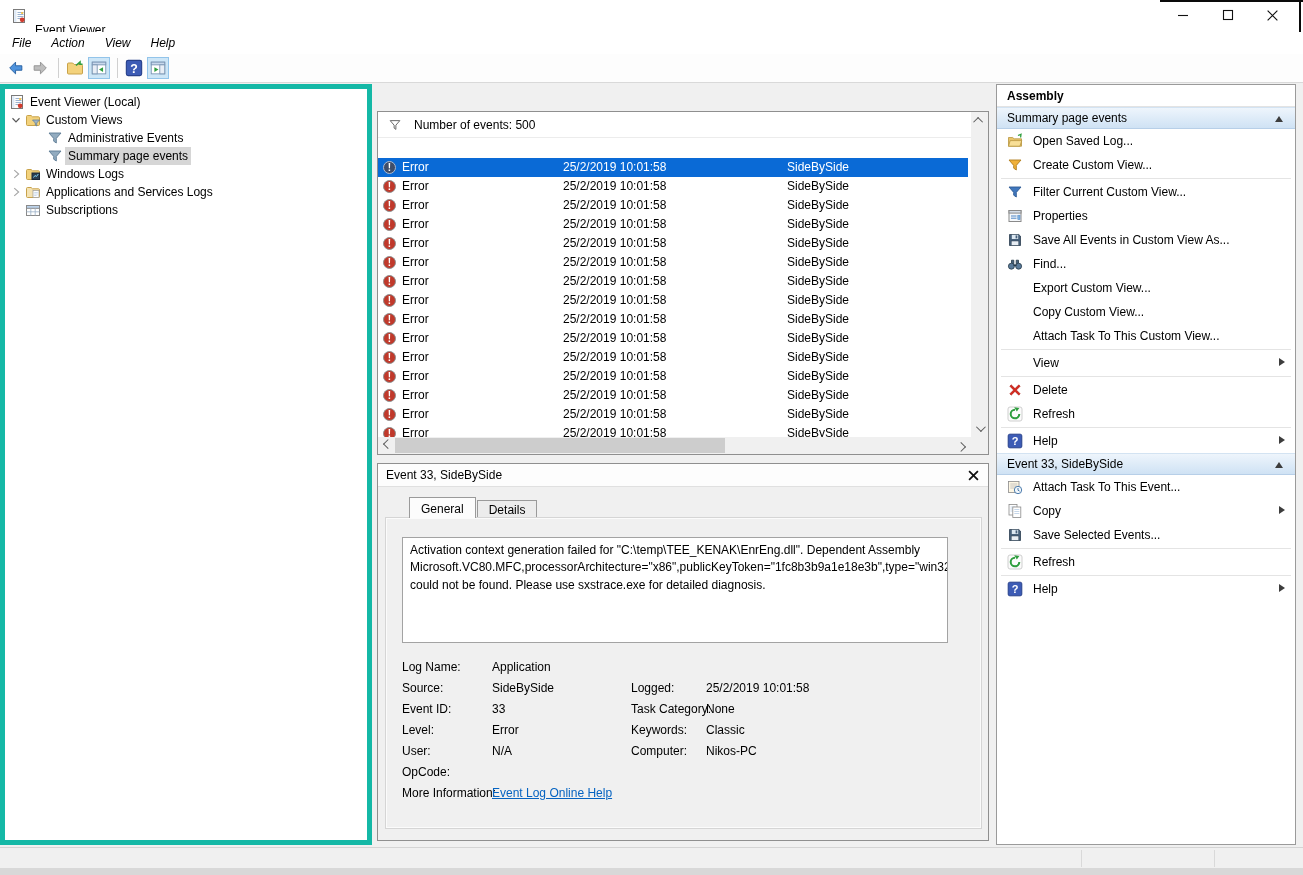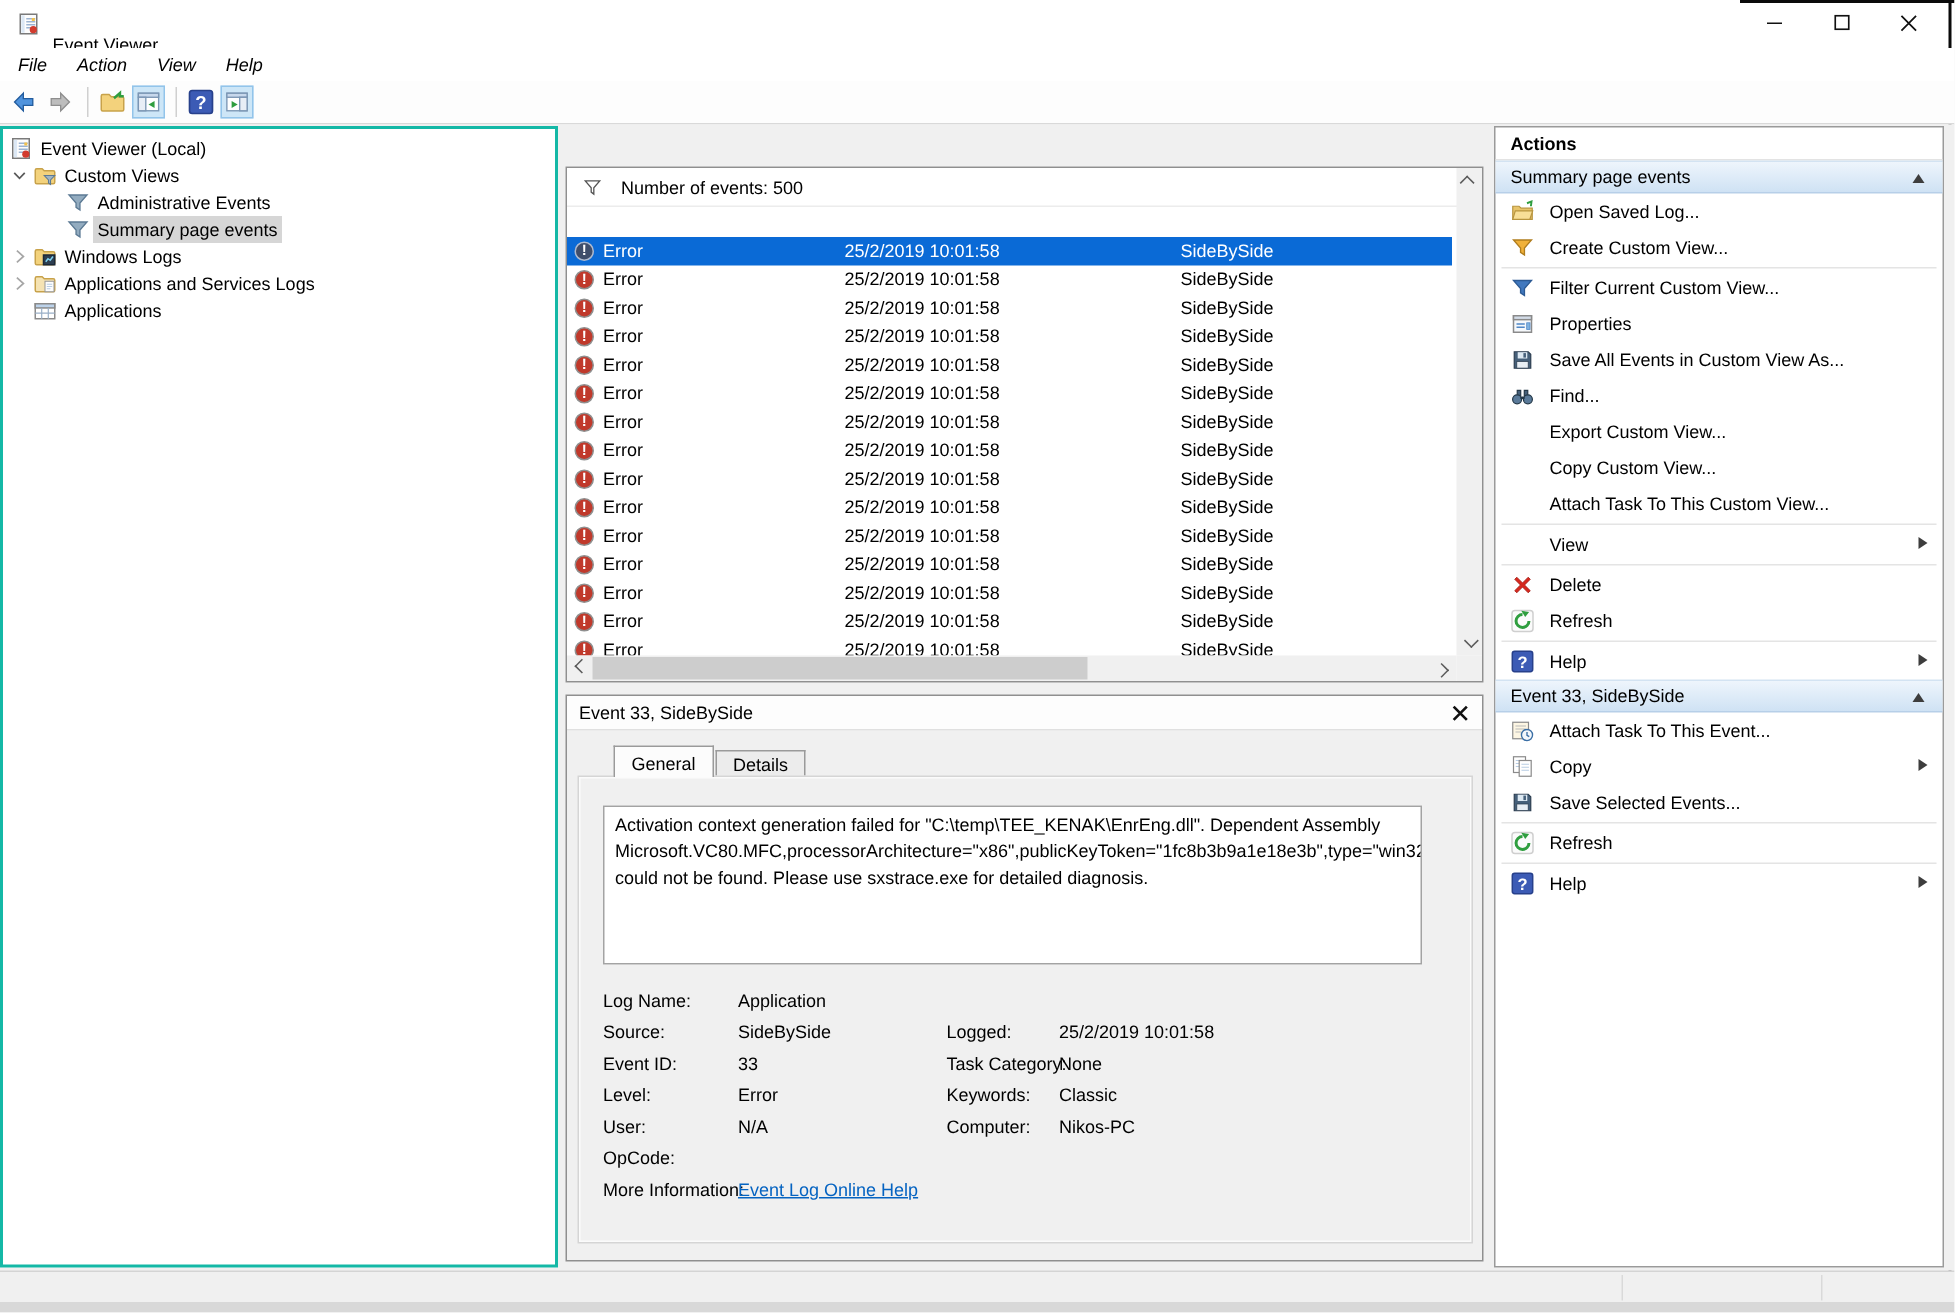--- a/index.html
+++ b/index.html
@@ -25,21 +25,21 @@
   .toolbar { position:absolute; left:0; top:54px; width:100%; height:29px; background:#fdfdfd; border-bottom:1px solid #d9d9d9; display:flex; align-items:center; padding-left:5px; }
   .tb-btn { width:22px; height:22px; margin-right:2px; display:flex; align-items:center; justify-content:center; border:1px solid transparent; }
   .tb-btn.active { background:#cde6f7; border:1px solid #92c4ea; }
   .tb-sep { width:1px; height:20px; background:#d0d0d0; margin:0 5px; }
   .tb-btn svg { width:18px; height:18px; }
 
   
   .content { position:absolute; left:0; top:83px; width:100%; height:764px; background:#f0f0f0; }
 
   
-  .tree-panel { position:absolute; left:0; top:1px; width:372px; height:761px; background:#fff; border:2px solid #14b8a6; padding-top:4px; }
+  .tree-panel { position:absolute; left:0; top:1px; width:372px; height:761px; background:#fff; border:5px solid #14b8a6; padding-top:4px; }
   .tree-row { position:relative; height:18px; line-height:18px; white-space:nowrap; }
   .tree-row .exp { position:absolute; width:14px; height:14px; top:2px; }
   .tree-row .t-ic { position:absolute; width:16px; height:16px; top:1px; }
   .tree-row .t-label { position:absolute; top:0; padding:0 3px; }
   .tree-row.sel .t-label { background:#d6d6d6; }
   .ind0 .t-ic { left:4px; } .ind0 .t-label { left:22px; }
   .ind1 .exp { left:4px; } .ind1 .t-ic { left:20px; } .ind1 .t-label { left:38px; }
   .ind2 .t-ic { left:42px; } .ind2 .t-label { left:60px; }
 
   
@@ -269,21 +269,21 @@
           <span class="t-label">Applications and Services Logs</span>
         </div>
         <div class="tree-row ind1">
           <span class="t-ic">
             <svg viewBox="0 0 16 16">
               <rect x="1.5" y="3.5" width="13" height="10" fill="#fff" stroke="#8a8a8a"></rect>
               <rect x="1.5" y="3.5" width="13" height="2.8" fill="#bcd2ea" stroke="#8a8a8a"></rect>
               <path d="M5.8 6.3v7.2M10.2 6.3v7.2M1.5 9.8h13" stroke="#9ab0c8" stroke-width=".8" fill="none"></path>
             </svg>
           </span>
-          <span class="t-label">Applications</span>
+          <span class="t-label">Subscriptions</span>
         </div>
       </div>
 
     <div class="middle">
 
       <div class="listbox">
         <div class="filter-row">
           <span class="f-ic">
             <svg viewBox="0 0 16 16">
                 <path d="M2.5 3h11L9 8.2V13l-2-1.5V8.2L2.5 3z" fill="#fff" stroke="#555" stroke-width="1"></path>
@@ -453,21 +453,21 @@
               <span class="fld"></span>
 
             <span class="fld">More Information:</span>
             <span class="fld link" style="grid-column:2 / span 3">Event Log Online Help</span>
           </div>
         </div>
       </div>
     </div>
 
     <div class="actions-panel">
-      <div class="actions-title">Actions</div>
+      <div class="actions-title">Assembly</div>
       <div id="actions-body">
           <div class="act-section-h"><span>Summary page events</span><span class="act-collapse"></span></div>
           <div class="act-item">
             <span class="a-ic">
               <svg viewBox="0 0 16 16">
                 <path d="M1.5 4.5h4.2l1.4 1.3h7.4v7.4H1.5z" fill="#e8c46a" stroke="#b8953f" stroke-width=".8"></path>
                 <path d="M3.2 7.6h11.6l-1.9 5.6H1.5z" fill="#f8df97" stroke="#b8953f" stroke-width=".8"></path>
                 <path d="M11 2.5l3-1.2-.4 3.2" fill="none" stroke="#2f9e3f" stroke-width="1.3"></path>
               </svg>
             </span>

